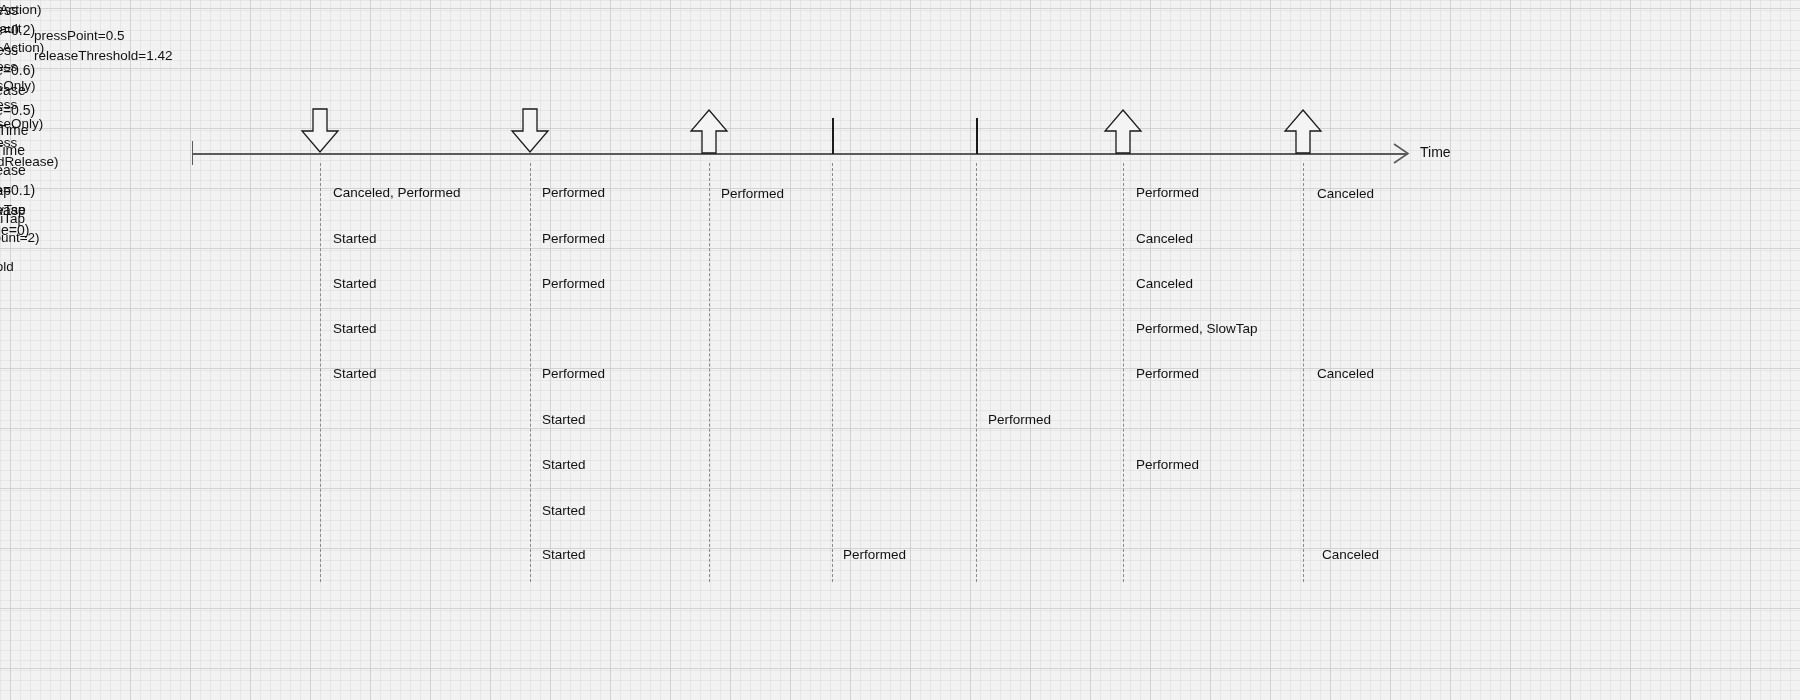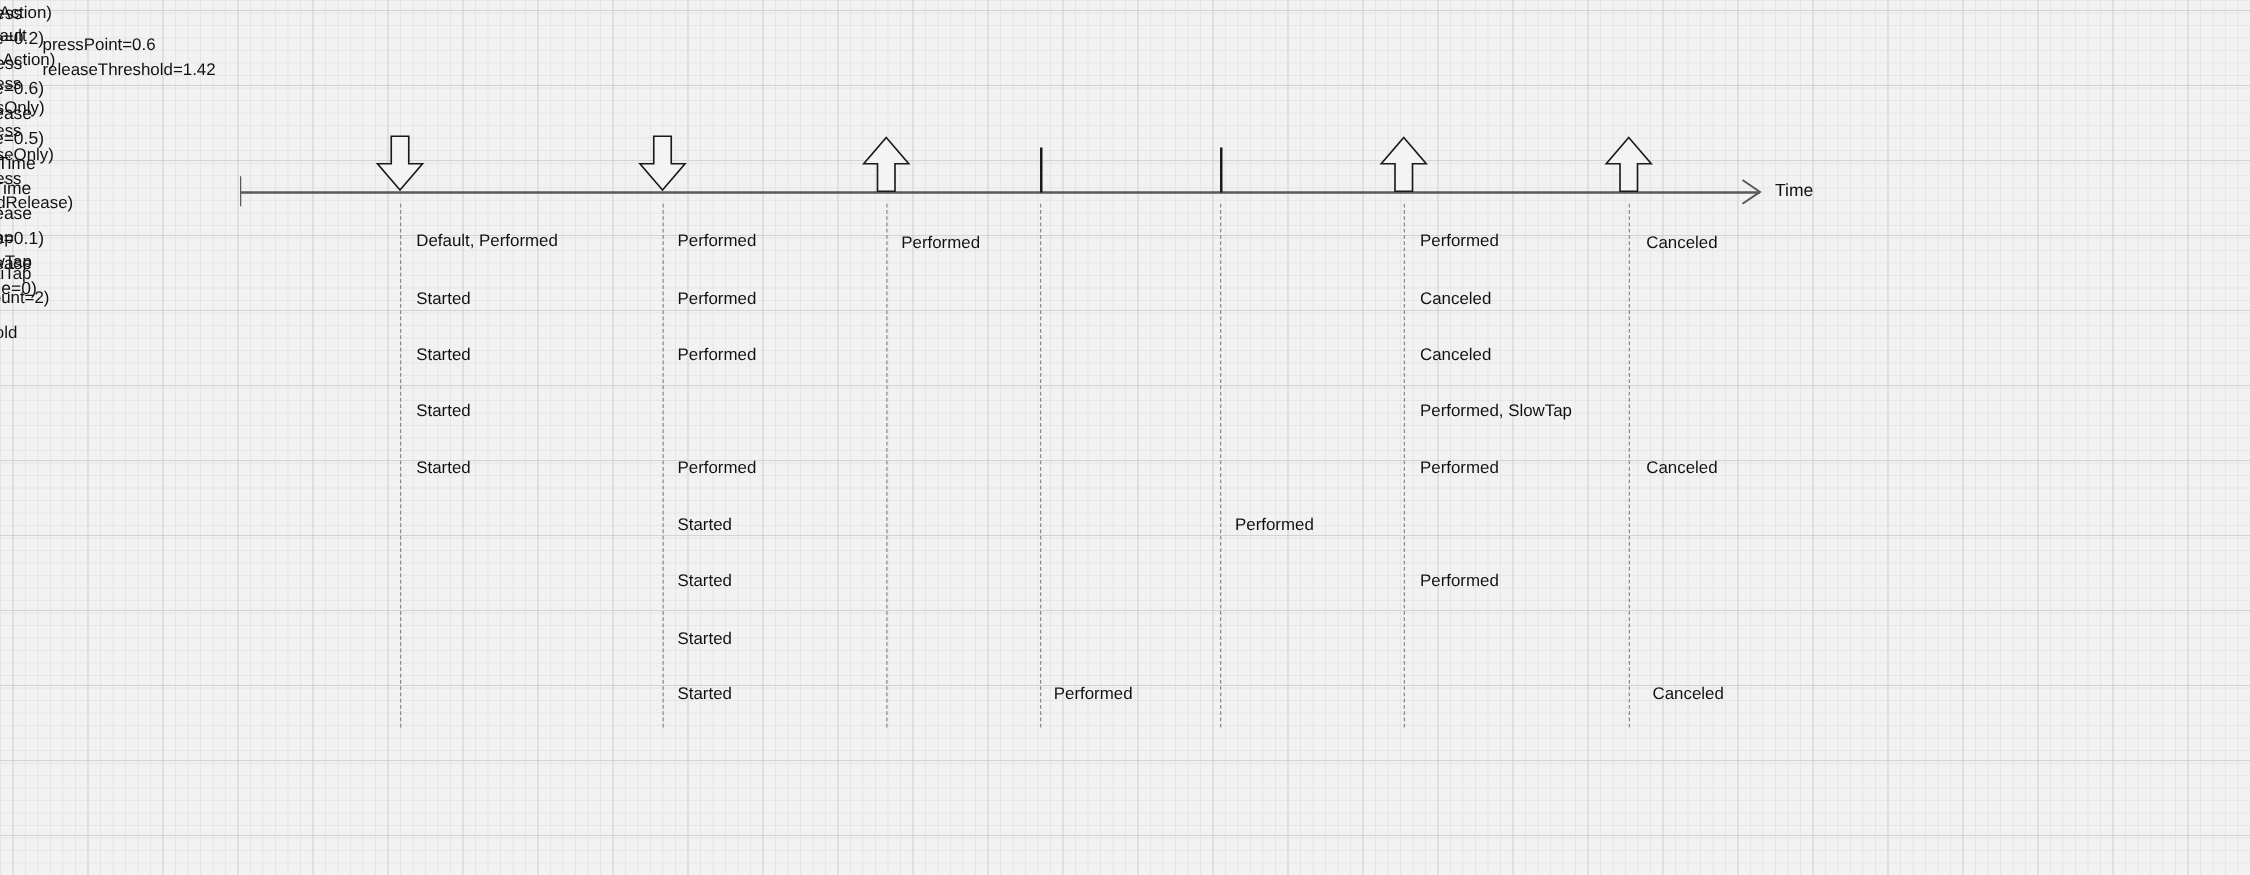--- a/index.html
+++ b/index.html
@@ -61,21 +61,21 @@
   .guide{
     width:0;border-left:1.6px dashed #8b8b8b;
   }
   .arrow-svg{overflow:visible;}
 </style>
 </head>
 <body>
 
 <div id="canvas">
 
-  <div class="note" style="left:34px;top:27px;">pressPoint=0.6</div>
+  <div class="note" style="left:34px;top:27px;">pressPoint=0.5</div>
   <div class="note" style="left:34px;top:47px;">releaseThreshold=1.42</div>
 
   <div id="axis-cap" class="axis-cap" style="left: 192px; top: 141px; height: 24px;"></div>
   <div id="axis-line" class="axis-line" style="left: 192px; top: 153px; width: 1216px;"></div>
   <svg id="axis-arrowhead" class="arrow-svg" width="22" height="20" style="left: 1394px; top: 144px;">
     <path d="M0,0 L14,9.5 L0,19" fill="none" stroke="#5a5a5a" stroke-width="1.6"></path>
   </svg>
   <div id="axis-title" class="axis-title" style="left: 1420px; top: 144px;">Time</div>
 
   <div id="events-layer">
@@ -114,21 +114,21 @@
       <div class="guide" style="left: 530px; top: 163px; height: 419px; position: absolute;"></div>
       <div class="guide" style="left: 709px; top: 163px; height: 419px; position: absolute;"></div>
       <div class="guide" style="left: 832px; top: 163px; height: 419px; position: absolute;"></div>
       <div class="guide" style="left: 976px; top: 163px; height: 419px; position: absolute;"></div>
       <div class="guide" style="left: 1123px; top: 163px; height: 419px; position: absolute;"></div>
       <div class="guide" style="left: 1303px; top: 163px; height: 419px; position: absolute;"></div>
     </div>
   <div id="rows-layer">
       <div class="row-label" style="left: 133px; top: 192px;">Default
 (Value Action)</div>
-      <div class="cell" style="left: 333px; top: 193px; position: absolute;">Default, Performed</div>
+      <div class="cell" style="left: 333px; top: 193px; position: absolute;">Canceled, Performed</div>
       <div class="cell" style="left: 542px; top: 193px; position: absolute;">Performed</div>
       <div class="cell" style="left: 721px; top: 194px; position: absolute;">Performed</div>
       <div class="cell" style="left: 1136px; top: 193px; position: absolute;">Performed</div>
       <div class="cell" style="left: 1317px; top: 194px; position: absolute;">Canceled</div>
       <div class="row-label" style="left: 133px; top: 237px;">Default
 (Button Action)</div>
       <div class="cell" style="left: 333px; top: 239px; position: absolute;">Started</div>
       <div class="cell" style="left: 542px; top: 239px; position: absolute;">Performed</div>
       <div class="cell" style="left: 1136px; top: 239px; position: absolute;">Canceled</div>
       <div class="row-label" style="left: 133px; top: 282px;">Press

